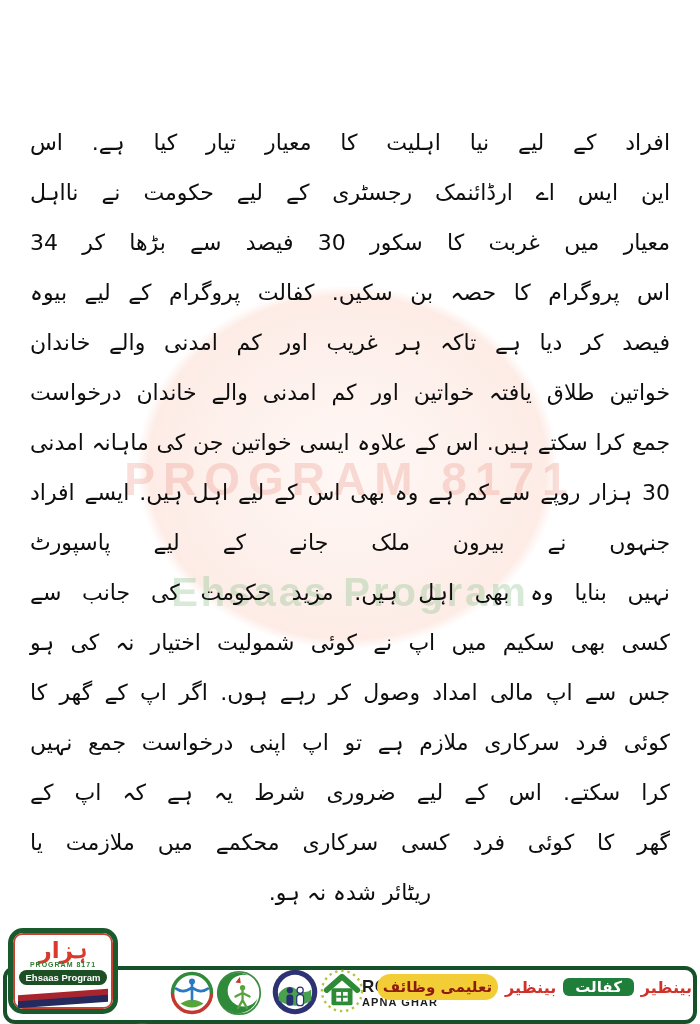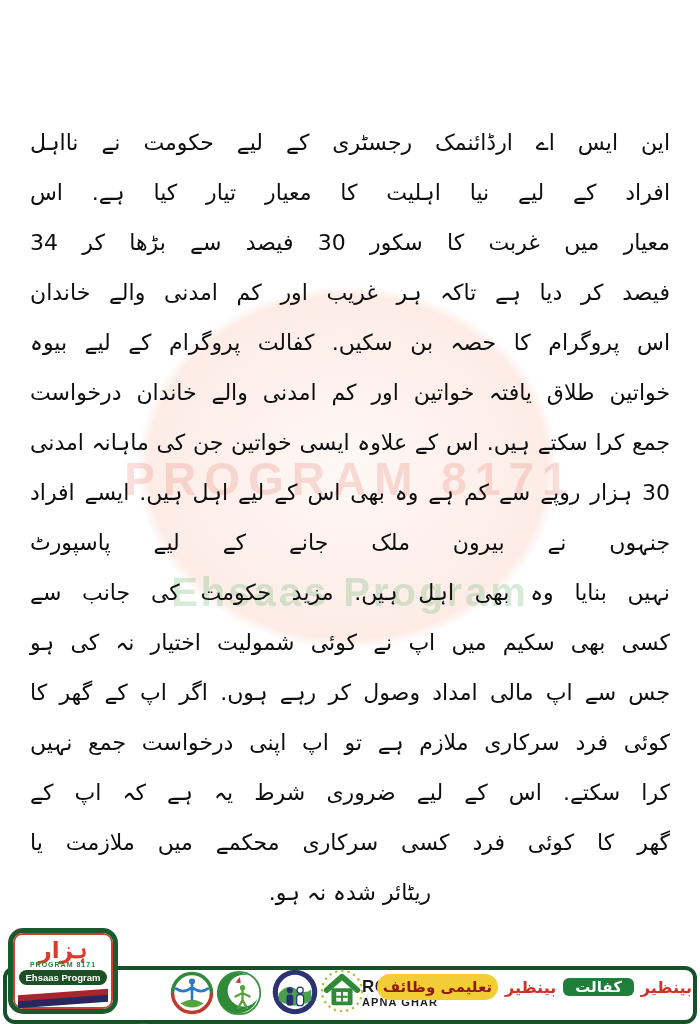--- a/index.html
+++ b/index.html
@@ -129,25 +129,25 @@
 <body>
 
 <div class="page">
 
   <div class="wm-circle"></div>
   <div class="wm-text1">PROGRAM 8171</div>
   <div class="wm-text2">Ehsaas Program</div>
 
 
   <div class="body-text">
+      <div class="line">افراد کے لیے نیا اہلیت کا معیار تیار کیا ہے. اس</div>
       <div class="line">این ایس اے ارڈائنمک رجسٹری کے لیے حکومت نے نااہل</div>
-      <div class="line">افراد کے لیے نیا اہلیت کا معیار تیار کیا ہے. اس</div>
       <div class="line">معیار میں غربت کا سکور 30 فیصد سے بڑھا کر 34</div>
+      <div class="line">اس پروگرام کا حصہ بن سکیں. کفالت پروگرام کے لیے بیوہ</div>
       <div class="line">فیصد کر دیا ہے تاکہ ہر غریب اور کم امدنی والے خاندان</div>
-      <div class="line">اس پروگرام کا حصہ بن سکیں. کفالت پروگرام کے لیے بیوہ</div>
       <div class="line">خواتین طلاق یافتہ خواتین اور کم امدنی والے خاندان درخواست</div>
       <div class="line">جمع کرا سکتے ہیں. اس کے علاوہ ایسی خواتین جن کی ماہانہ امدنی</div>
       <div class="line">30 ہزار روپے سے کم ہے وہ بھی اس کے لیے اہل ہیں. ایسے افراد</div>
       <div class="line">جنہوں نے بیرون ملک جانے کے لیے پاسپورٹ</div>
       <div class="line">نہیں بنایا وہ بھی اہل ہیں. مزید حکومت کی جانب سے</div>
       <div class="line">کسی بھی سکیم میں اپ نے کوئی شمولیت اختیار نہ کی ہو</div>
       <div class="line">جس سے اپ مالی امداد وصول کر رہے ہوں. اگر اپ کے گھر کا</div>
       <div class="line">کوئی فرد سرکاری ملازم ہے تو اپ اپنی درخواست جمع نہیں</div>
       <div class="line">کرا سکتے. اس کے لیے ضروری شرط یہ ہے کہ اپ کے</div>
       <div class="line">گھر کا کوئی فرد کسی سرکاری محکمے میں ملازمت یا</div>

